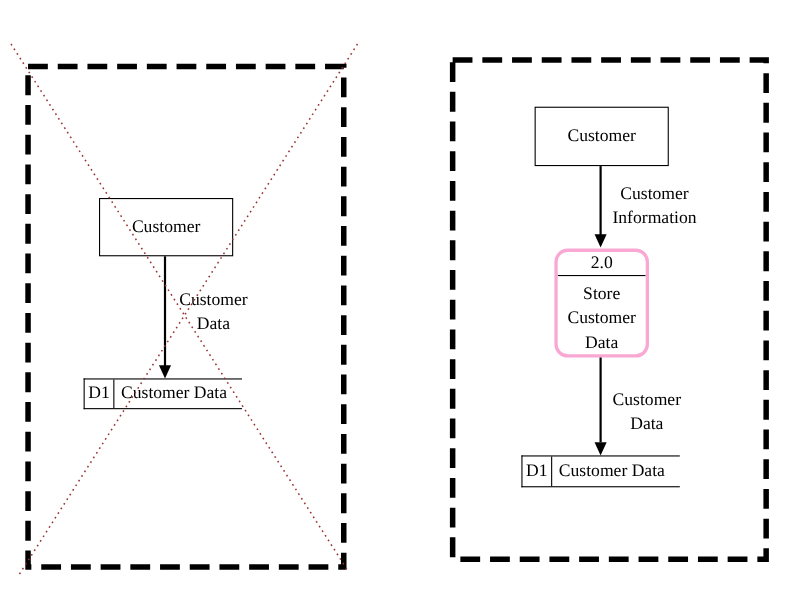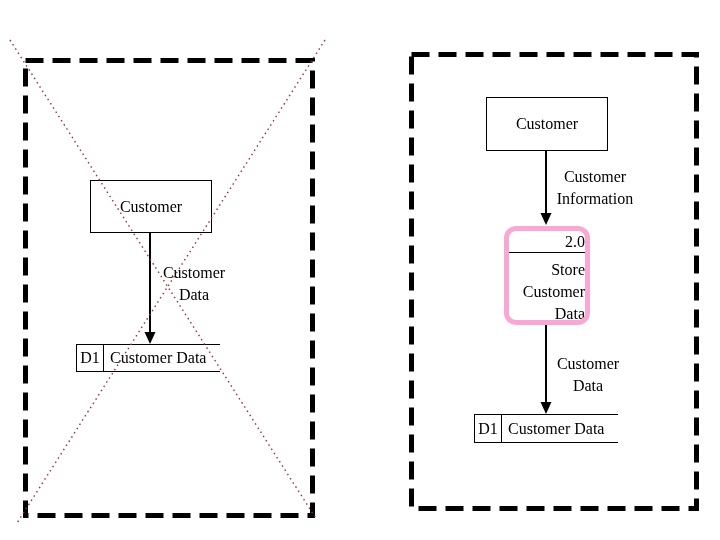--- a/index.html
+++ b/index.html
@@ -31,25 +31,25 @@
 
   
   .flow-label {
     text-align: center;
     line-height: 22px;
     white-space: pre-line;
   }
 
   
   .process {
-    border: 5px solid #f9a8d4;
+    border: 3px solid #f9a8d4;
     border-radius: 12px;
     background: #ffffff;
     overflow: hidden;
-    text-align: right;
+    text-align: center;
   }
   .process-header {
     border-bottom: 1px solid #000000;
     height: 21px;
     line-height: 21px;
   }
   .process-body {
     line-height: 22px;
     padding-top: 6px;
     white-space: pre-line;

